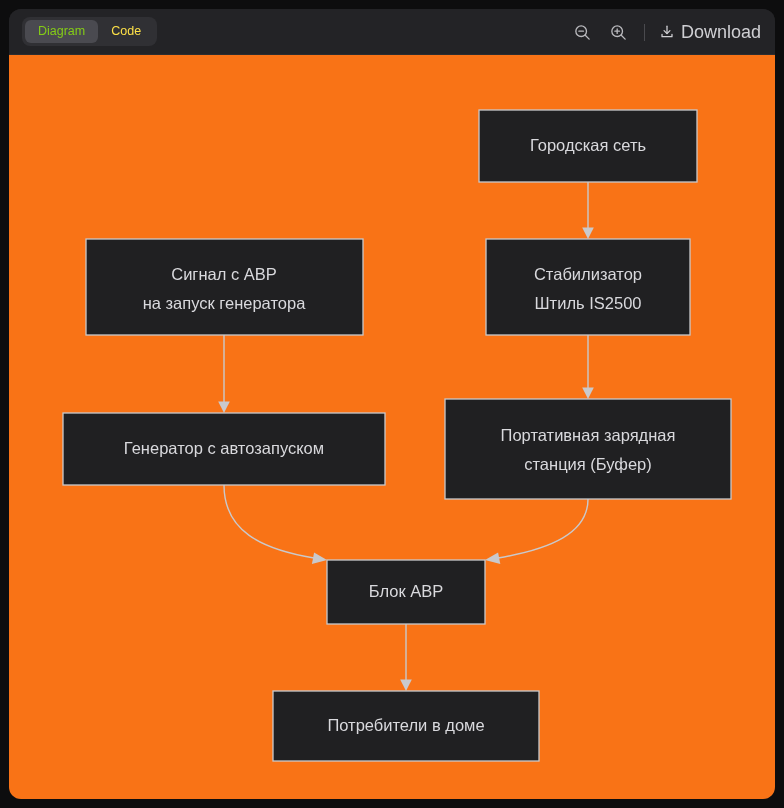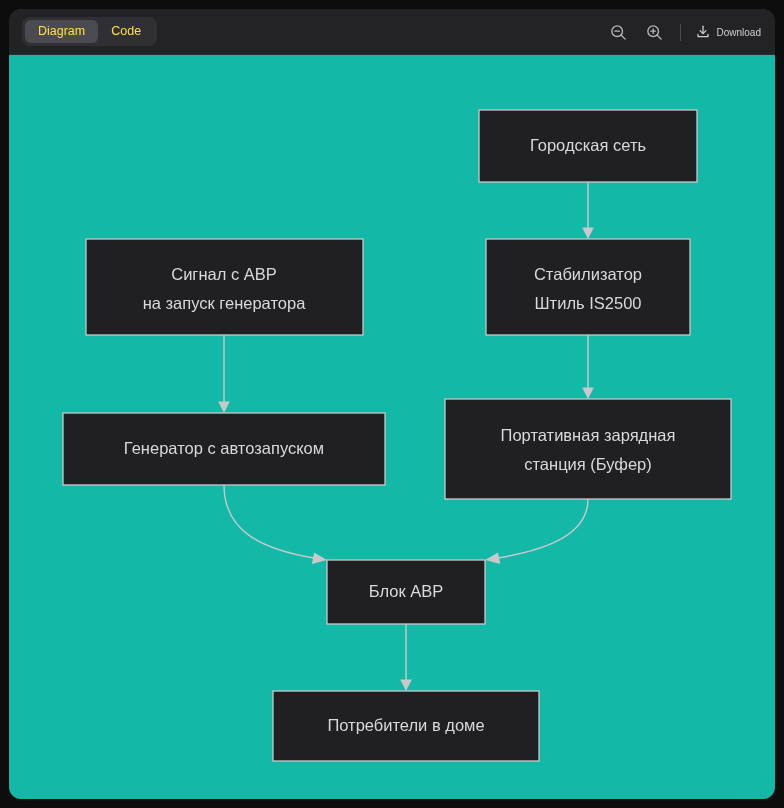--- a/index.html
+++ b/index.html
@@ -56,21 +56,21 @@
     padding: 0 13px;
     border-radius: 6px;
     font-size: 12.5px;
     color: #fde047;
     cursor: pointer;
     user-select: none;
     white-space: nowrap;
   }
   .seg-btn.active {
     background: #4a4a50;
-    color: #fde047;
+    color: #84cc16;
   }
 
   .tools {
     position: absolute;
     right: 14px;
     top: 0;
     height: 46px;
     display: flex;
     align-items: center;
     gap: 14px;
@@ -88,32 +88,32 @@
     width: 1px;
     height: 17px;
     background: #4a4a4e;
   }
   .download-btn {
     display: flex;
     align-items: center;
     gap: 6px;
     cursor: pointer;
     color: #cfcfd3;
-    font-size: 10px;
+    font-size: 18px;
     user-select: none;
   }
 
   
   #canvas {
     position: absolute;
     left: 0;
     top: 46px;
     width: 766px;
     height: 744px;
-    background: #14b8a6;
+    background: #f97316;
     overflow: hidden;
   }
   #diagram-svg {
     position: absolute;
     left: 0;
     top: 0;
   }
 
   .node-box {
     fill: #202022;

